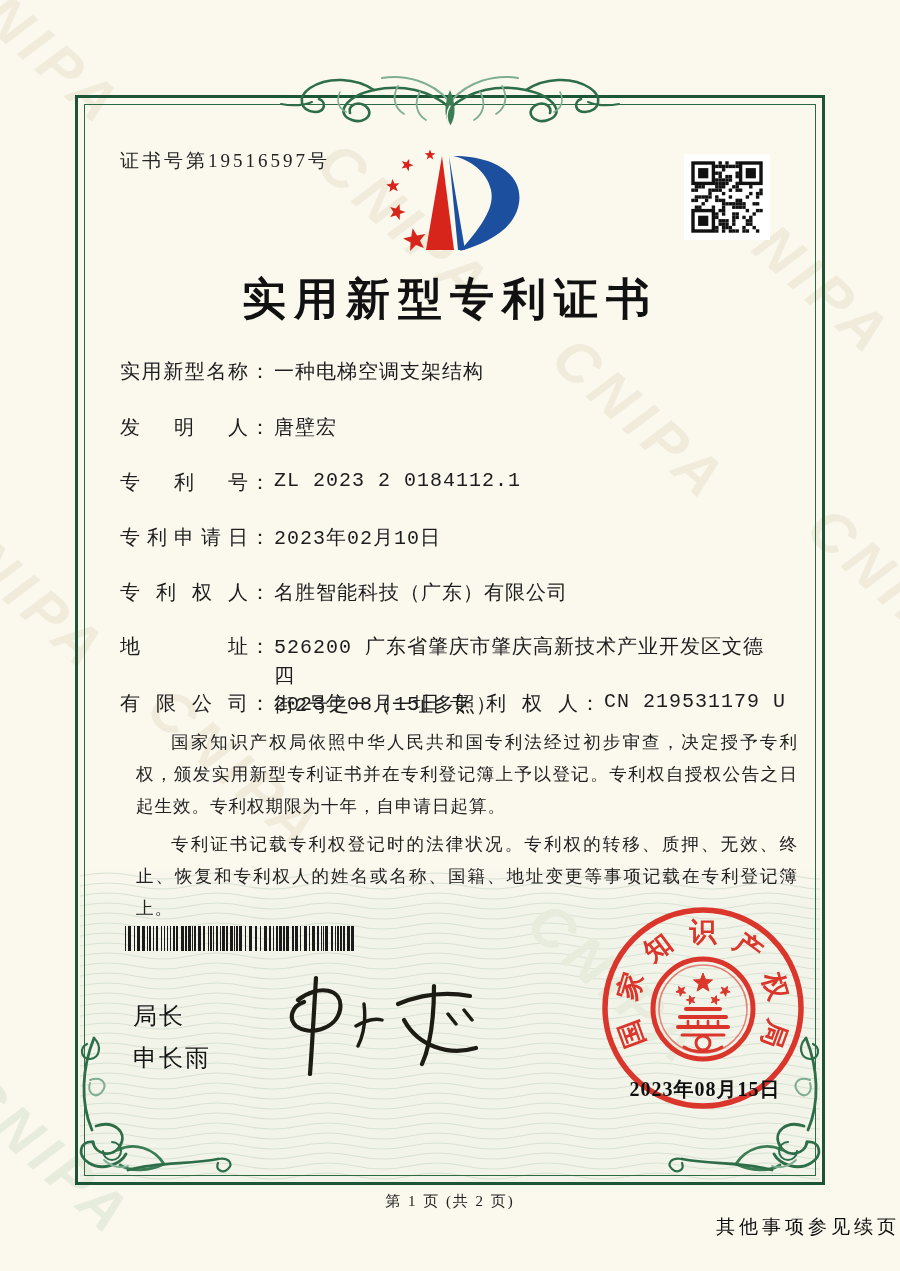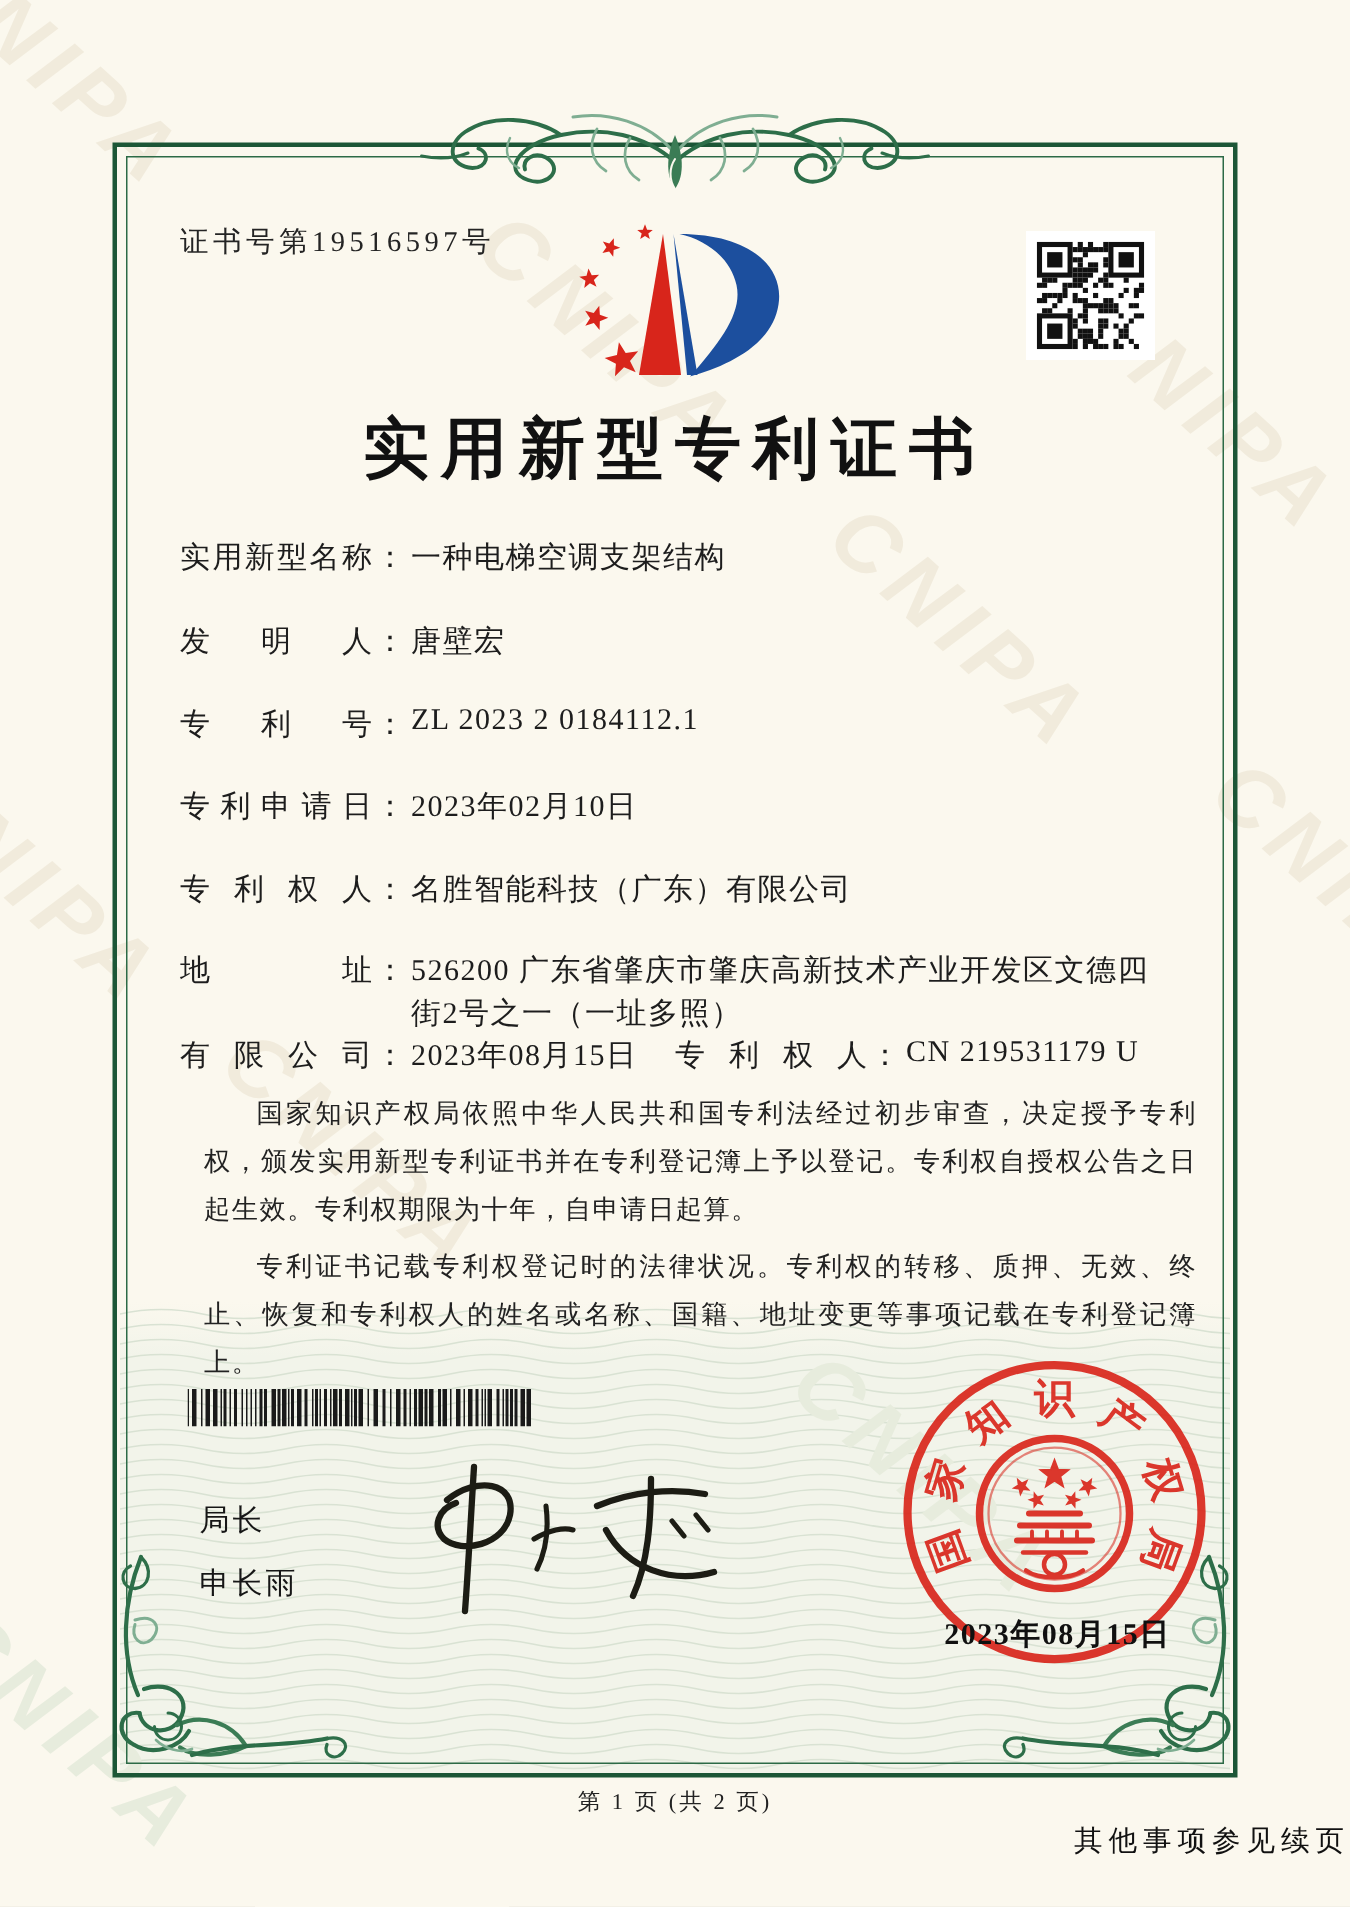--- a/index.html
+++ b/index.html
@@ -35,28 +35,28 @@
     border:1px solid #2c6a46;}
   
   .cert-no{position:absolute; left:120px; top:148px; font-size:19px; letter-spacing:3px; color:#242424;}
   .logo{position:absolute; left:382px; top:148px;}
   .qr-box{position:absolute; left:684px; top:154px; width:86px; height:86px; background:#ffffff;}
   .title{position:absolute; left:0; top:270px; width:100%; text-align:center;
     font-size:44px; font-weight:700; letter-spacing:8px; color:#111;font-family:Liberation Serif, serif;}
   .row{position:absolute; left:120px; width:670px; font-size:20px; color:#1d1d1d;}
   .lbl{display:inline-block; width:128px; text-align:justify; text-align-last:justify; vertical-align:top;font-family:Liberation Serif, serif;}
   .colon{display:inline-block; margin:0 4px 0 2px; vertical-align:top;}
-  .val{display:inline-block; letter-spacing:1px; vertical-align:top; max-width:510px;}
+  .val{display:inline-block; letter-spacing:1px; vertical-align:top; max-width:510px;font-family:Liberation Mono, monospace;}
   .val-pre{white-space:pre-line; line-height:29px;}
   .grant2{position:absolute; left:330px; top:0;}
   .paras{position:absolute; left:136px; top:726px; width:662px;
     font-size:17.5px; line-height:32px; text-align:justify; letter-spacing:1px; color:#222;}
   .paras p{margin:0 0 6px 0; text-indent:2em;}
   .barcode{position:absolute; left:125px; top:926px;}
-  .director{position:absolute; left:133px; font-size:20px; letter-spacing:2px;
+  .director{position:absolute; left:133px; font-size:24px; letter-spacing:2px;
     font-family:"Liberation Sans","DejaVu Sans",sans-serif; color:#161616;}
   .director-title{top:1000px;}
   .director-name{top:1042px;}
   .signature{position:absolute; left:252px; top:970px;}
   .seal{position:absolute; left:596px; top:901px;}
   .seal-date{position:absolute; left:593px; top:1076px; width:224px; text-align:center;
     font-size:20px; font-weight:700; letter-spacing:1px; color:#101010;}
   .page-num{position:absolute; left:0; top:1150px; width:100%; text-align:center;
     font-size:15px; letter-spacing:2px; color:#222;margin-top:42px;}
   .bottom-note{position:absolute; left:0; top:1214px; width:100%; text-align:right;

